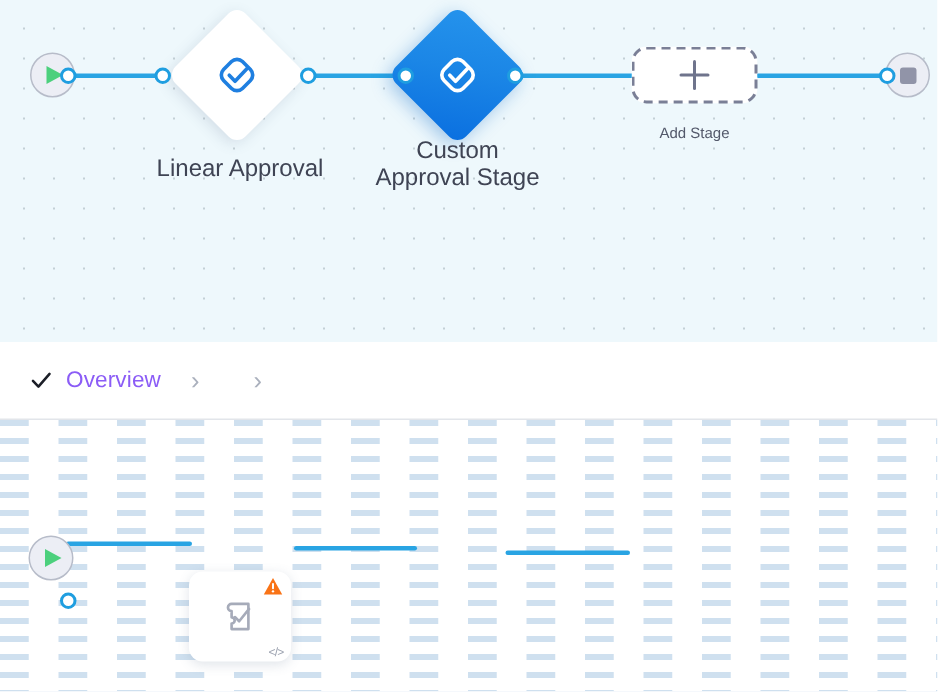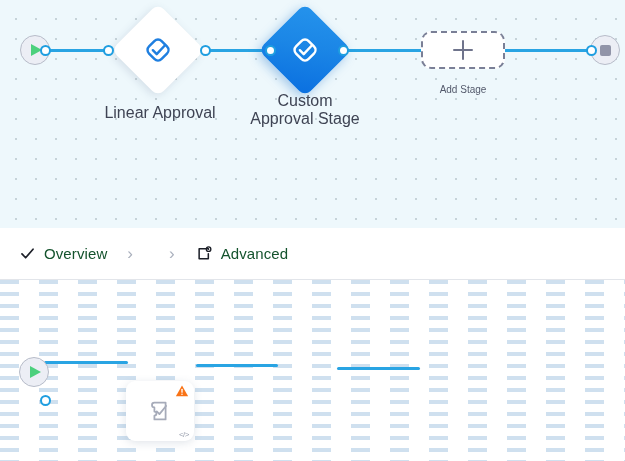--- a/index.html
+++ b/index.html
@@ -221,21 +221,21 @@
     display: flex;
     align-items: center;
     gap: 8px;
     height: 52px;
     box-sizing: border-box;
     padding: 0 2px;
     cursor: pointer;
   }
   .tab-label {
     font-size: 15px;
-    color: #14532d;
+    color: #8b5cf6;
     letter-spacing: 0.1px;
   }
   .tab.active { border-bottom: 3px solid #1366d6; }
   .tab.active .tab-label { color: #14161d; }
   .chev {
     margin: 0 18px;
     color: #aab0bd;
     font-size: 17px;
     line-height: 1;
     user-select: none;
@@ -312,30 +312,20 @@
       </svg>
     </span>
     <span class="tab-label">Overview</span>
   </div>
 
   <span class="chev">›</span>
 
 
   <span class="chev">›</span>
 
-  <div class="tab">
-    <span class="tab-icon">
-      <svg width="18" height="18" viewBox="0 0 20 20">
-        <path d="M14.8 4.2 H4.6 V15.2 H14.8 V9.6" fill="none" stroke="#1c1f28" stroke-width="1.7" stroke-linecap="round" stroke-linejoin="round"></path>
-        <circle cx="15.1" cy="4.6" r="2.5" fill="none" stroke="#1c1f28" stroke-width="1.5"></circle>
-        <circle cx="15.1" cy="4.6" r="0.85" fill="#1c1f28"></circle>
-      </svg>
-    </span>
-    <span class="tab-label">Advanced</span>
-  </div>
 </div>
 
 <div class="canvas" id="step-canvas">
 
   <div class="edge" style="left:44px; top:81px; width:84px;"></div>
   <div class="edge" style="left:196px; top:81px; width:82px;"></div>
   <div class="edge" style="left:337px; top:81px; width:83px;"></div>
 
   <div class="terminal" style="left:19px; top:68px;">
     <div class="play-tri"></div>

